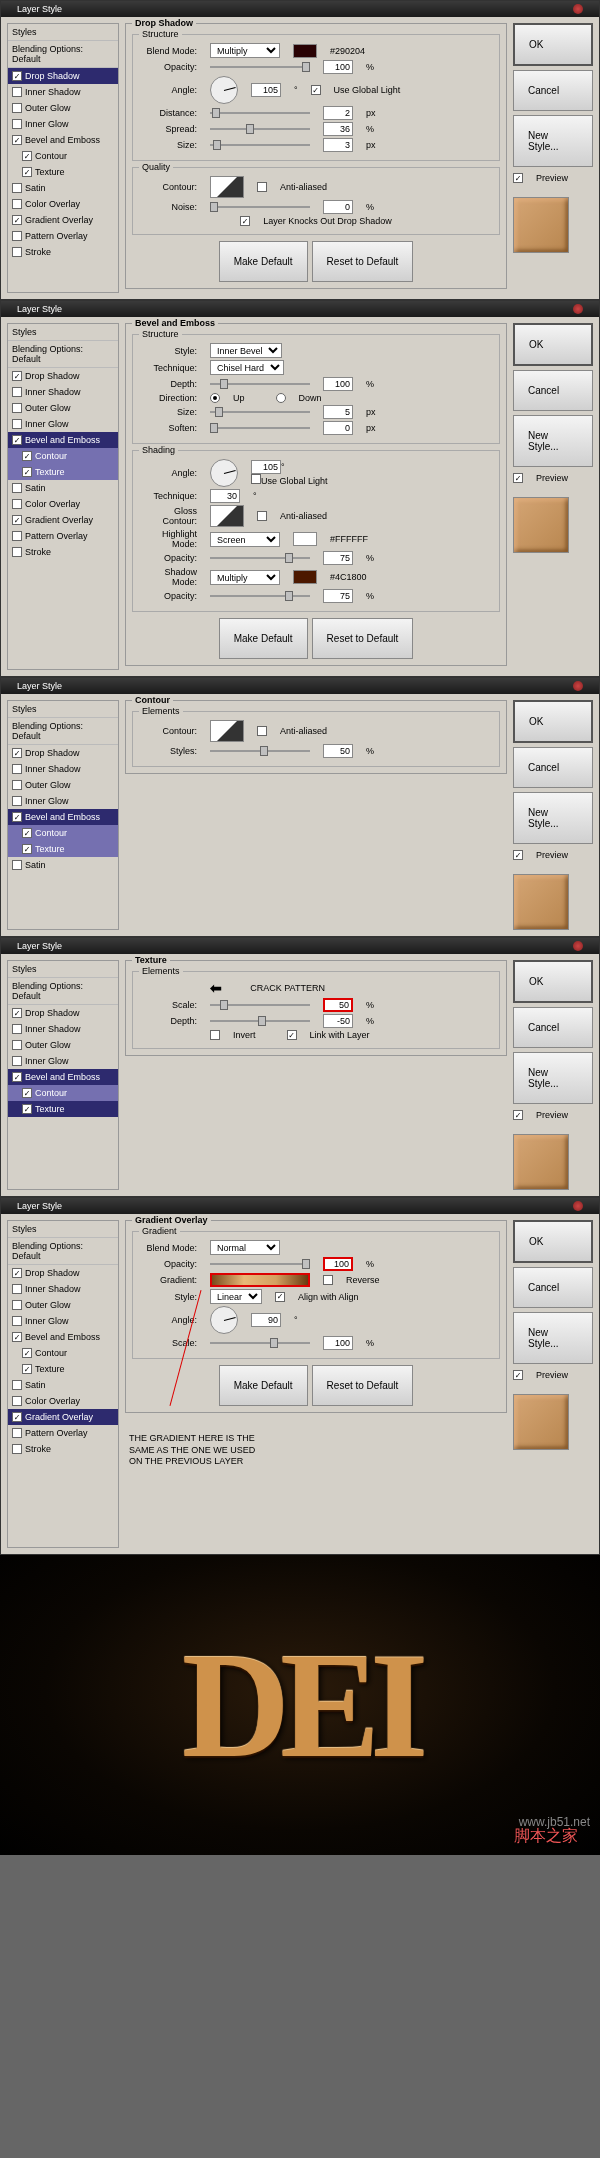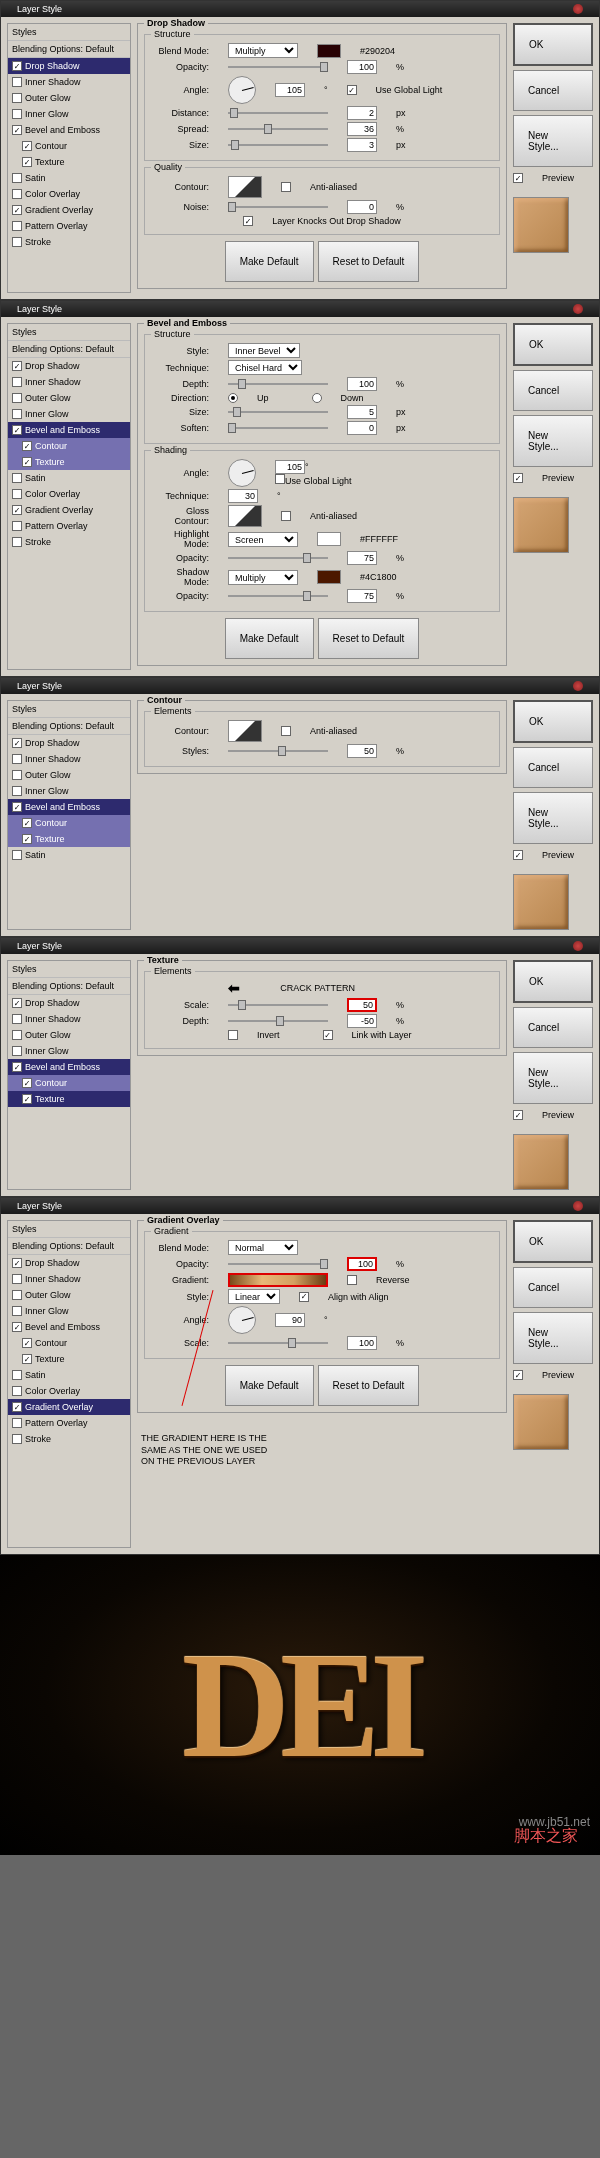--- a/index.html
+++ b/index.html
@@ -1,33 +1,33 @@
 <!DOCTYPE html>
 <html><head>
 <meta charset="utf-8">
 <style>
 *{box-sizing:border-box;margin:0;padding:0;font-family:Tahoma,Arial,sans-serif;font-size:9px}
 body{background:#666;width:600px}
 .win{background:#d4d0c8;border:1px solid #333;margin-bottom:0}
 .tbar{background:linear-gradient(#3a3a3a,#1a1a1a);color:#fff;padding:3px 16px;font-size:10px;display:flex;justify-content:space-between;align-items:center}
 .dot{width:10px;height:10px;border-radius:50%;background:radial-gradient(#c44,#822)}
 .body{display:flex;padding:6px;gap:6px}
-.side{width:124px;border:1px solid #999;background:#d4d0c8}
+.side{width:112px;border:1px solid #999;background:#d4d0c8}
 .sh{background:#d4d0c8;padding:3px 4px;font-size:9px;border-bottom:1px solid #bbb}
 .si{padding:3px 4px;display:flex;align-items:center;gap:3px;cursor:pointer}
 .si.on{background:#2d2a6e;color:#fff}
 .si.sub{background:#7570b0;color:#fff;padding-left:14px}
 .si.suboff{padding-left:14px}
 .cb{width:10px;height:10px;border:1px solid #666;background:#fff;display:inline-flex;align-items:center;justify-content:center;font-size:8px;color:#000}
 .main{flex:1}
 .grp{border:1px solid #999;padding:4px 6px 6px;margin-bottom:4px;position:relative}
 .gt{position:absolute;top:-6px;left:6px;background:#d4d0c8;padding:0 3px;font-weight:bold;font-size:9px}
 .sub-grp{border:1px solid #aaa;padding:6px;margin-top:6px;position:relative}
 .st{position:absolute;top:-6px;left:6px;background:#d4d0c8;padding:0 3px;font-size:9px}
-.row{display:flex;align-items:center;margin:2px 0;gap:19px}
+.row{display:flex;align-items:center;margin:2px 0;gap:13px}
 .lbl{width:58px;text-align:right;font-size:9px}
 .sel{border:1px solid #888;background:#fff;padding:1px 2px;font-size:9px;height:15px;min-width:70px}
 .sw{width:24px;height:14px;border:1px solid #888;display:inline-block}
 .sld{flex:1;height:12px;position:relative;max-width:100px}
 .sld::before{content:'';position:absolute;top:5px;left:0;right:0;height:2px;background:#999}
 .thumb{position:absolute;top:1px;width:8px;height:10px;background:#c0c0c0;border:1px solid #666}
 .num{width:30px;border:1px solid #888;background:#fff;padding:1px 2px;text-align:right;font-size:9px;height:14px}
 .unit{font-size:9px}
 .dial{width:28px;height:28px;border:1px solid #888;border-radius:50%;background:#eee;position:relative;display:inline-block}
 .dial::after{content:'';position:absolute;top:50%;left:50%;width:12px;height:1px;background:#000;transform-origin:left;transform:rotate(-15deg)}

